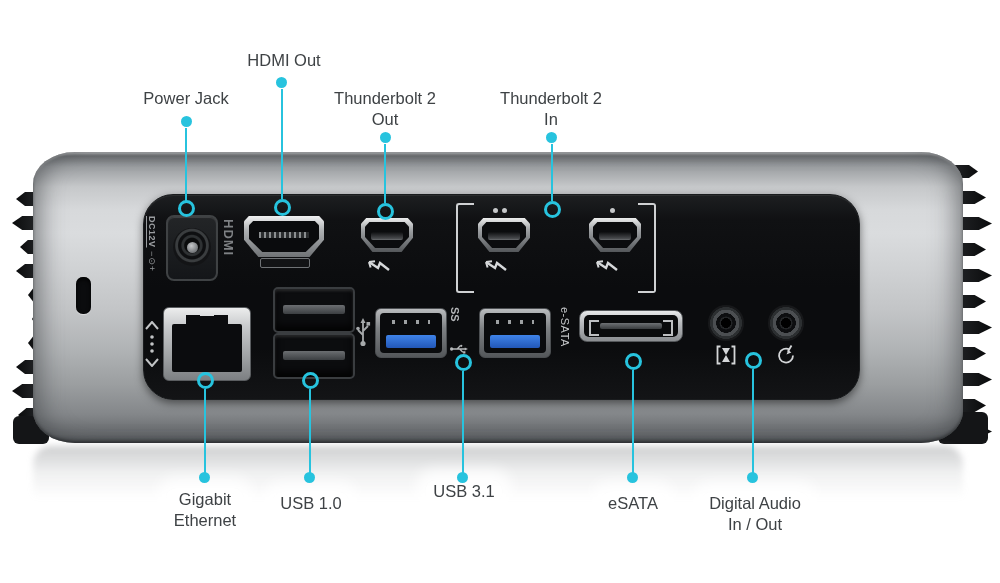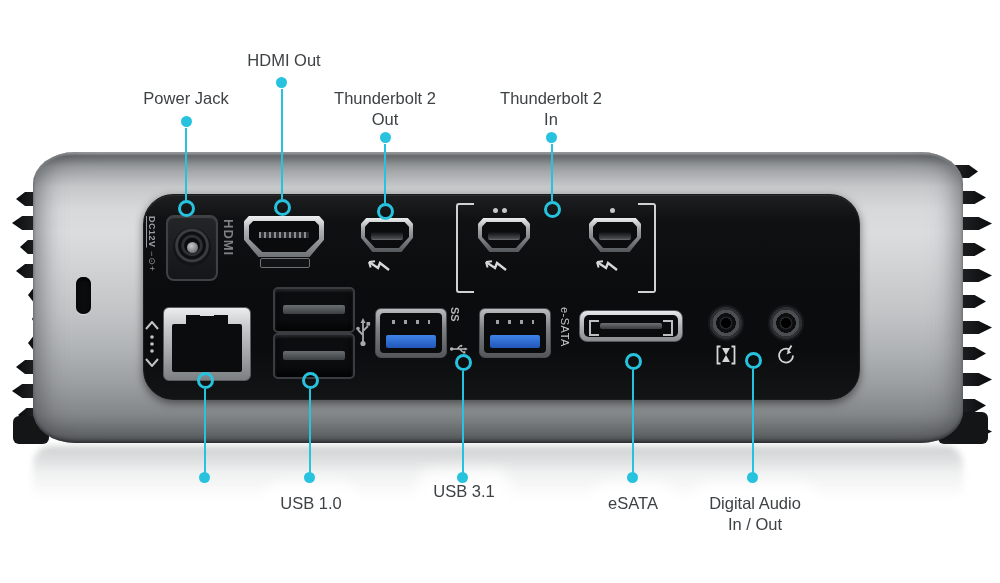--- a/index.html
+++ b/index.html
@@ -348,20 +348,22 @@
 
   <div class="lbl" style="left:551px;top:88px;">Thunderbolt 2
 In</div>
   <div class="cdot" style="left:546px;top:132px;"></div>
   <div class="cline" style="left:551px;top:144px;height:57px;"></div>
   <div class="cring" style="left:544px;top:201px;"></div>
 
   <div class="cring" style="left:197px;top:372px;"></div>
   <div class="cline" style="left:204px;top:389px;height:84px;"></div>
   <div class="cdot" style="left:199px;top:472px;"></div>
+  <div class="lbl pill" style="left:205px;top:488px;">Gigabit
+Ethernet</div>
 
   <div class="cring" style="left:302px;top:372px;"></div>
   <div class="cline" style="left:309px;top:389px;height:84px;"></div>
   <div class="cdot" style="left:304px;top:472px;"></div>
   <div class="lbl pill" style="left:311px;top:492px;">USB 1.0</div>
 
   <div class="cring" style="left:455px;top:354px;"></div>
   <div class="cline" style="left:462px;top:371px;height:102px;"></div>
   <div class="cdot" style="left:457px;top:472px;"></div>
   <div class="lbl pill" style="left:464px;top:480px;">USB 3.1</div>

